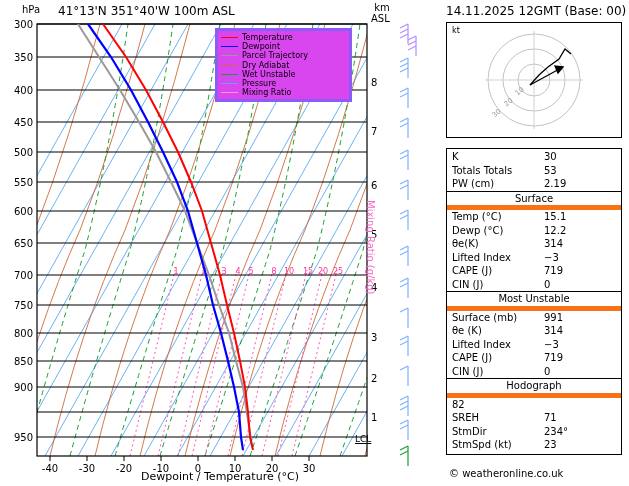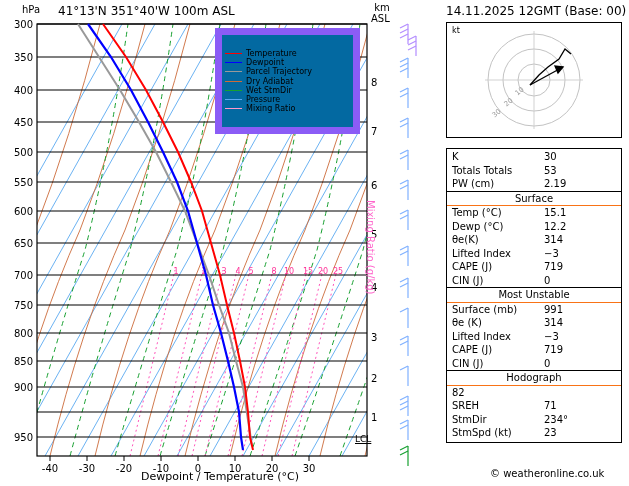--- a/index.html
+++ b/index.html
@@ -46,23 +46,23 @@
     font-size: 12px;
     color: #000;
     white-space: nowrap;
   }
 
   
   #legend {
     position: absolute;
     left: 215px; top: 28px;
     width: 125px;
-    background: #0369a1;
-    border: 7px solid #8b5cf6;
-    padding: 14px 3px;
+    background: #d946ef;
+    border: 3px solid #8b5cf6;
+    padding: 2px 3px;
     font-size: 8px;
     line-height: 9.2px;
   }
   #legend .row { display: flex; align-items: center; height: 9.2px; }
   #legend .swatch { width: 17px; height: 0; border-top-width: 1.6px; border-top-style: solid; margin-right: 4px; }
   #legend .lbl { color: #000; white-space: nowrap; }
 
   
   #x-axis-title {
     position: absolute;
@@ -122,30 +122,29 @@
     line-height: 13.5px;
     height: 13.5px;
   }
   .prow .k { flex: 0 0 92px; white-space: nowrap; }
   .prow .v { flex: 1; white-space: nowrap; }
   .sechdr {
     text-align: center;
     line-height: 13.5px;
     height: 13.5px;
     border-top: 1px solid #000;
-    border-bottom: 1px solid #f97316;
+    border-bottom: 5px solid #f97316;
   }
 
   #credit {
     position: absolute;
     left: 449px; top: 468px;
     font-size: 10px;
     color: #000;
     white-space: nowrap;
-    margin-left: 41px;
   }
 </style>
 </head>
 <body>
 
 <div class="root">
 
   <div id="skewt-panel">
 
     <svg id="skewt-svg" width="436" height="486">
@@ -397,21 +396,21 @@
       <div class="row">
         <span class="swatch" style="border-top-color:#999999"></span>
         <span class="lbl">Parcel Trajectory</span>
       </div>
       <div class="row">
         <span class="swatch" style="border-top-color:#cc6b3a"></span>
         <span class="lbl">Dry Adiabat</span>
       </div>
       <div class="row">
         <span class="swatch" style="border-top-color:#17a030"></span>
-        <span class="lbl">Wet StmDir</span>
+        <span class="lbl">Wet Unstable</span>
       </div>
       <div class="row">
         <span class="swatch" style="border-top-color:#5aa9f0"></span>
         <span class="lbl">Pressure</span>
       </div>
       <div class="row">
         <span class="swatch" style="border-top-color:#ff99cc"></span>
         <span class="lbl">Mixing Ratio</span>
       </div>
     </div>

